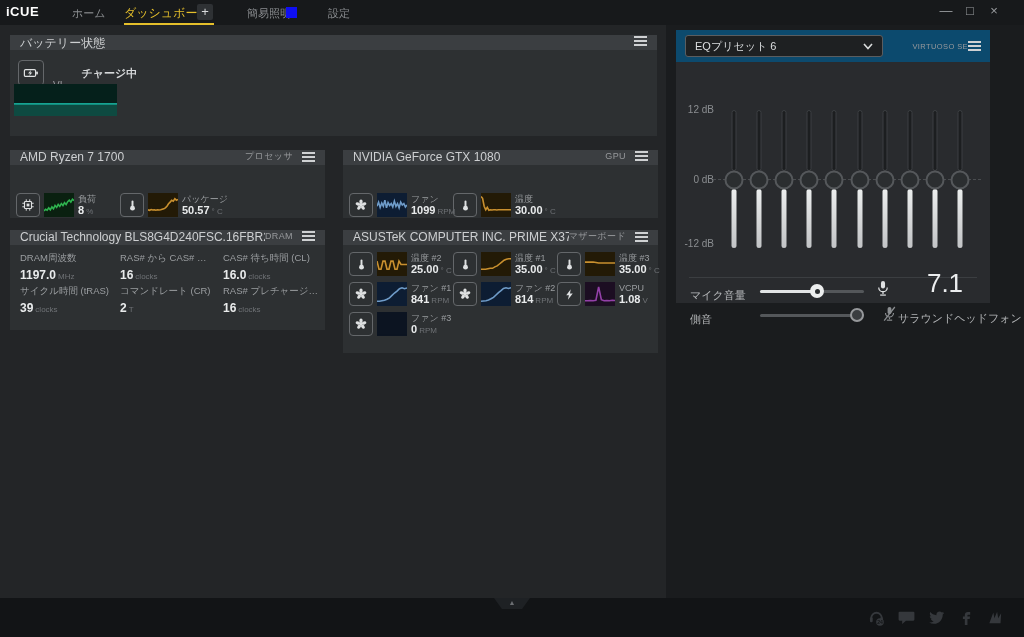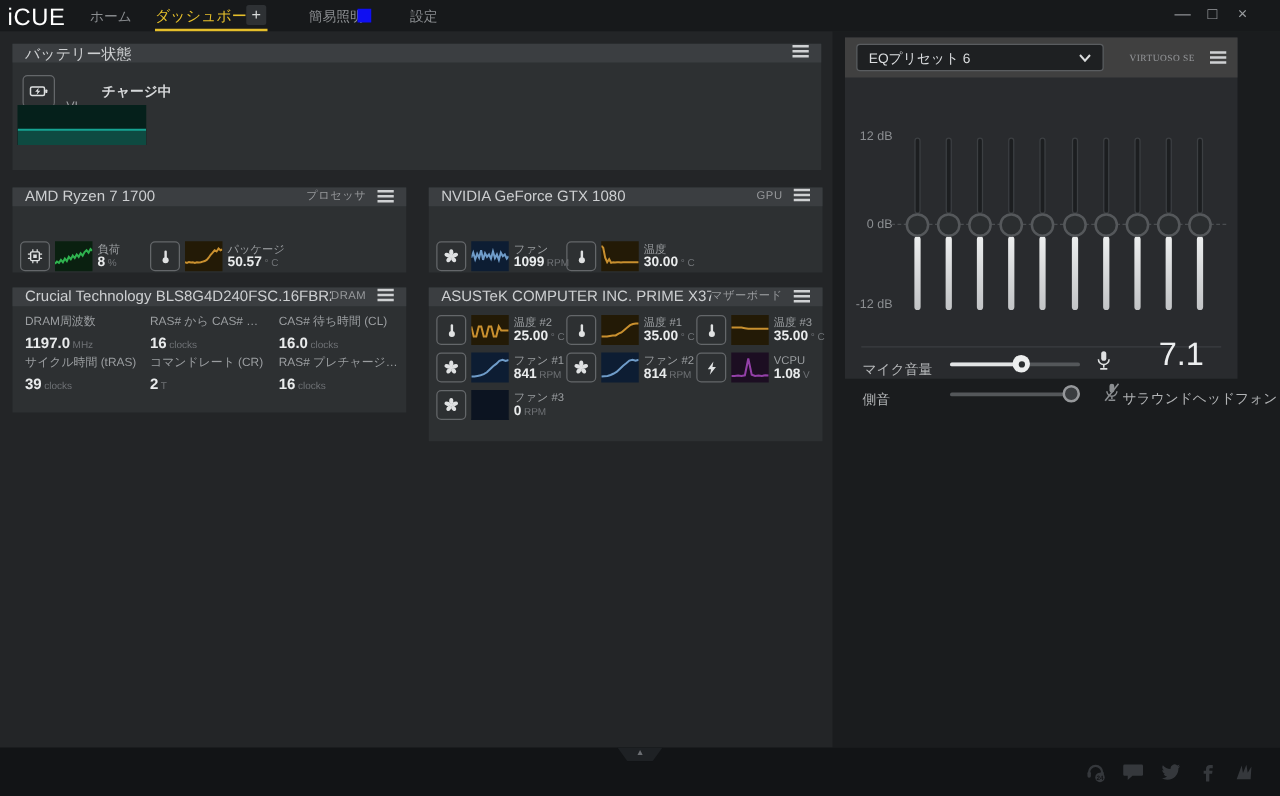--- a/index.html
+++ b/index.html
@@ -3,21 +3,21 @@
 <meta charset="utf-8">
 <style>
   html,body{margin:0;padding:0;width:1024px;height:637px;overflow:hidden;
     background:#232527;font-family:"Liberation Sans","DejaVu Sans",sans-serif;
     -webkit-font-smoothing:antialiased;}
   *{box-sizing:border-box;}
   .abs{position:absolute;}
 
   
   #topnav{position:absolute;left:0;top:0;width:1024px;height:25px;background:#17191b;}
-  #logo{position:absolute;left:6px;top:4px;font-size:19px;font-weight:normal;color:#ffffff;letter-spacing:.5px;}
+  #logo{position:absolute;left:6px;top:4px;font-size:13px;font-weight:bold;color:#ffffff;letter-spacing:.5px;}
   .navitem{position:absolute;top:6px;font-size:11px;color:#8b8e91;cursor:pointer;white-space:nowrap;}
   .navitem.active{color:#e5bf2b;}
   #nav-underline{position:absolute;left:124px;top:23px;width:90px;height:2px;background:#e5bf2b;}
   #add-tab{position:absolute;left:197px;top:4px;width:16px;height:16px;background:#2e3134;border-radius:2px;
     color:#d9dbdc;font-size:13px;line-height:15px;text-align:center;cursor:pointer;}
   #light-swatch{position:absolute;left:286px;top:7px;width:11px;height:11px;background:#0f0ff2;cursor:pointer;}
   .winbtn{position:absolute;top:3px;font-size:13px;color:#9a9da0;cursor:pointer;width:16px;text-align:center;}
 
   
   #right-region{position:absolute;left:666px;top:25px;width:358px;height:573px;background:#1a1c1e;}
@@ -54,25 +54,25 @@
   
   #bat-row{position:absolute;left:8px;top:5px;display:flex;align-items:center;gap:9px;}
   #bat-ibox{width:26px;height:26px;border:1px solid #64676a;border-radius:4px;
     display:flex;align-items:center;justify-content:center;}
   #bat-dev{font-size:10px;color:#9b9ea1;margin-top:25px;}
   #bat-status{font-size:11px;color:#d6d8da;font-weight:bold;}
   #bat-chart{position:absolute;left:4px;top:34px;width:103px;height:32px;}
 
   
   #eq-panel{position:absolute;left:676px;top:30px;width:314px;height:273px;background:#292b2e;}
-  #eq-head{height:32px;background:#404040;display:flex;align-items:center;padding:0 9px;gap:12px;}
+  #eq-head{height:32px;background:#0c4a6e;display:flex;align-items:center;padding:0 9px;gap:0;}
   #eq-dd{width:198px;height:22px;background:#1e2022;border:1px solid #5a5d60;border-radius:3px;
     display:flex;align-items:center;justify-content:space-between;padding:0 9px;cursor:pointer;}
   #eq-dd span{font-size:11px;color:#dcdee0;}
-  #eq-dev{margin-left:auto;font-size:7.5px;color:#97999c;letter-spacing:.4px;font-family:Liberation Serif, serif;}
+  #eq-dev{margin-left:auto;font-size:7.5px;color:#97999c;letter-spacing:.4px;}
   #eq-body{position:relative;height:241px;}
   .dbl{position:absolute;left:0;width:38px;text-align:right;font-size:10px;color:#8b8e91;}
   #eq-sliders{position:absolute;left:45px;top:48px;width:252px;height:138px;display:flex;}
   #zero-line{position:absolute;left:-8px;right:-8px;top:69px;border-top:1px dashed #4a4d50;}
   .eq-col{width:25.2px;height:138px;position:relative;cursor:pointer;}
   .tr-top{position:absolute;left:50%;transform:translateX(-50%);top:0;height:61px;width:5px;
     background:#1c1e20;border:1px solid #3c3f42;border-radius:3px;}
   .tr-bot{position:absolute;left:50%;transform:translateX(-50%);top:79px;height:59px;width:5px;
     background:linear-gradient(#eceeee,#c2c4c6);border-radius:3px;}
   .eq-thumb{position:absolute;left:50%;top:70px;transform:translate(-50%,-50%);width:19px;height:19px;

